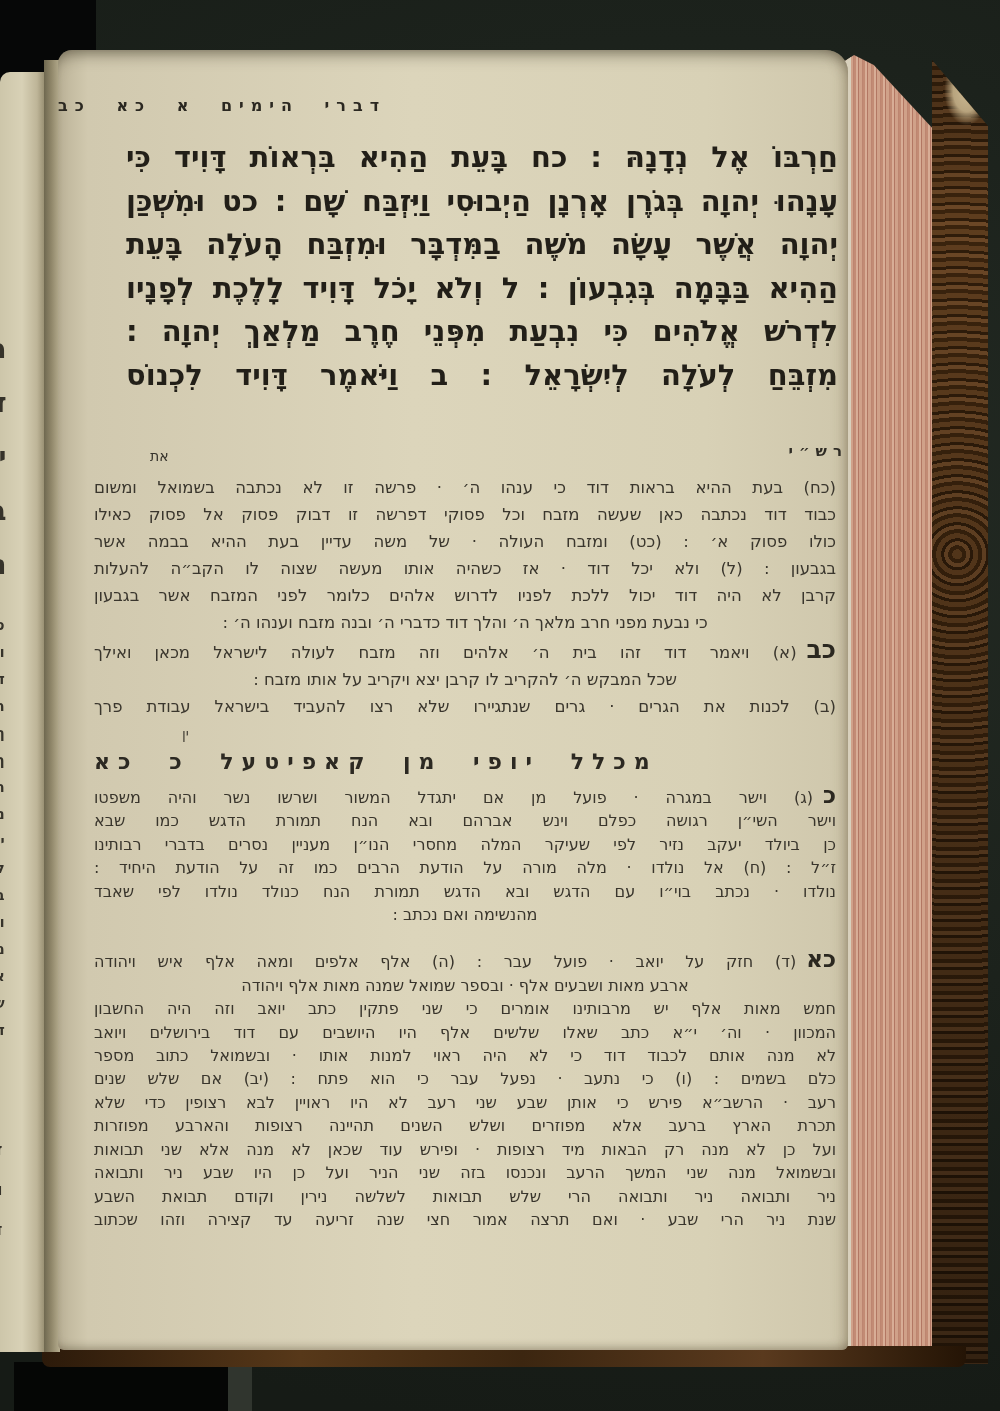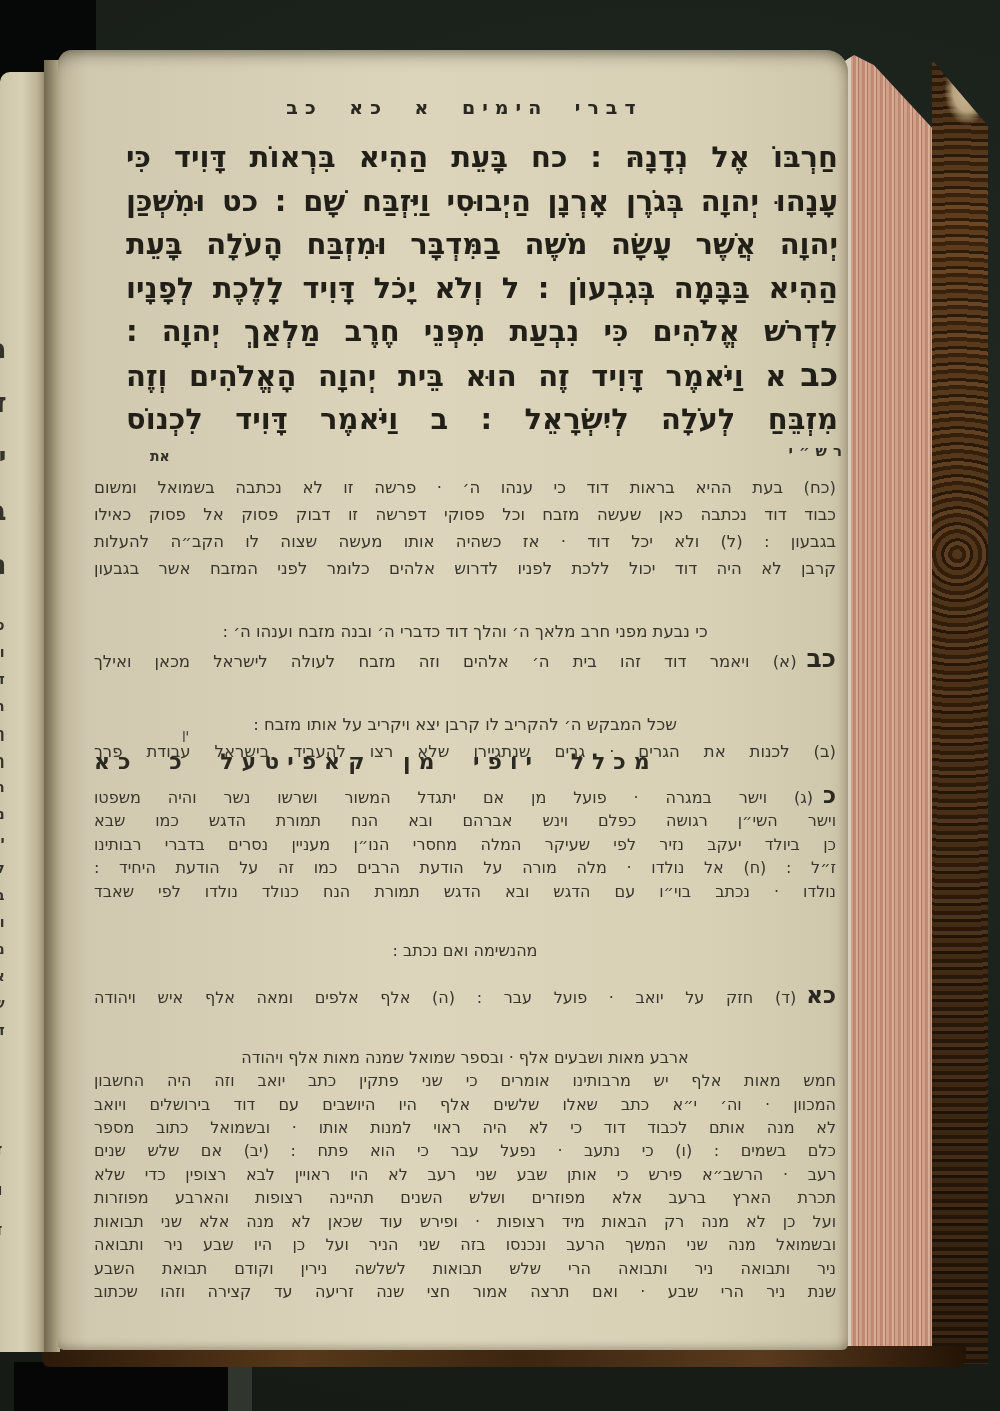--- a/index.html
+++ b/index.html
@@ -36,39 +36,39 @@
   .worn{position:absolute;left:0px;top:0px;width:56px;height:96px;
     background:radial-gradient(ellipse 30px 46px at 62% 34%, #ccb993 0%, #b8a47e 45%, rgba(200,180,140,0) 75%);}
   .bottom-board{position:absolute;left:42px;top:1346px;width:924px;height:21px;border-radius:0 0 8px 8px;
     background:linear-gradient(90deg,#2c1a0a 0%,#573819 28%,#3c2610 52%,#5a3a1e 78%,#241405 100%);}
 
   
   .page{position:absolute;left:58px;top:50px;width:790px;height:1300px;
     background:linear-gradient(90deg,#bcb398 0px,#d1c9af 30px,#dcd5bb 45%,#d8d1b6 82%,#cfc7ac 100%);
     border-radius:14px 22px 6px 6px;
     box-shadow:inset 0 12px 16px -9px rgba(40,35,20,.55), inset -10px 0 14px -7px rgba(95,75,45,.35), inset 0 -8px 10px -6px rgba(60,50,30,.35);}
-  .running-head{position:absolute;top:46px;left:0;right:26%;text-align:right;direction:rtl;
-    font-size:19px;font-weight:bold;letter-spacing:7px;word-spacing:13px;color:#2b2821;}
+  .running-head{position:absolute;top:46px;left:0;right:26%;text-align:left;direction:rtl;
+    font-size:16px;font-weight:bold;letter-spacing:7px;word-spacing:13px;color:#2b2821;}
 
   .bible{position:absolute;top:86px;left:36px;right:10px;direction:rtl;text-align:justify;
     font-size:29px;line-height:43.5px;font-weight:bold;color:#221f18;margin-left:32px;}
   .b-line{text-align-last:justify;}
   .chap-b{font-size:32px;margin-left:14px;}
 
   .rashi-title{position:absolute;top:392px;left:0;right:0;text-align:right;direction:rtl;
     font-size:15px;font-weight:bold;letter-spacing:6px;color:#2f2c25;}
-  .side-word{position:absolute;top:398px;left:92px;direction:rtl;font-size:14px;font-weight:bold;color:#35322b;}
+  .side-word{position:absolute;top:398px;left:92px;direction:rtl;font-size:14px;font-weight:normal;color:#35322b;}
 
   .rashi{position:absolute;top:424px;left:36px;right:12px;direction:rtl;text-align:justify;
     font-size:16.5px;line-height:27px;color:#3a362d;}
   .rashi .line{text-align-last:justify;}
   .michlal{position:absolute;top:734px;left:36px;right:12px;direction:rtl;text-align:justify;
     font-size:16px;line-height:23.4px;color:#39352c;}
   .michlal .line{text-align-last:justify;}
-  .line.c{text-align:center;text-align-last:center;margin-top:36px;}
+  .line.c{text-align:center;text-align-last:center;}
   .line.sp{margin-top:22px;}
   .chap{font-size:25px;font-weight:bold;margin-left:10px;color:#2b2820;}
   .michlal .chap{font-size:23px;}
 
   .michlal-head{position:absolute;top:699px;left:36px;right:12px;text-align:left;direction:rtl;
     font-size:22px;font-weight:bold;letter-spacing:8px;word-spacing:15px;color:#2c2922;}
   .sig-mark{position:absolute;top:676px;left:124px;direction:rtl;font-size:14px;color:#4a463c;}
 </style>
 </head>
 <body>
@@ -114,30 +114,30 @@
 
   <div class="page">
     <div class="running-head">דברי הימים א כא כב</div>
 
     <div class="bible">
       <div class="b-line"><span>חַרְבּוֹ אֶל נְדָנָהּ : כח בָּעֵת הַהִיא בִּרְאוֹת דָּוִיד כִּי</span></div>
       <div class="b-line"><span>עָנָהוּ יְהוָה בְּגֹרֶן אָרְנָן הַיְבוּסִי וַיִּזְבַּח שָׁם : כט וּמִשְׁכַּן</span></div>
       <div class="b-line"><span>יְהוָה אֲשֶׁר עָשָׂה מֹשֶׁה בַמִּדְבָּר וּמִזְבַּח הָעֹלָה בָּעֵת</span></div>
       <div class="b-line"><span>הַהִיא בַּבָּמָה בְּגִבְעוֹן : ל וְלֹא יָכֹל דָּוִיד לָלֶכֶת לְפָנָיו</span></div>
       <div class="b-line"><span>לִדְרֹשׁ אֱלֹהִים כִּי נִבְעַת מִפְּנֵי חֶרֶב מַלְאַךְ יְהוָה :</span></div>
-      <div class="b-line"><span class="chap-b">כב</span><span>א וַיֹּאמֶר דָּוִיד זֶה הוּא בֵּית יְהוָה הָאֱלֹהִים וְזֶה</span></div>
       <div class="b-line"><span>מִזְבֵּחַ לְעֹלָה לְיִשְׂרָאֵל : ב וַיֹּאמֶר דָּוִיד לִכְנוֹס</span></div>
     </div>
 
     <div class="rashi-title">רש״י</div>
     <div class="side-word">את</div>
 
     <div class="rashi">
       <div class="line">(כח) בעת ההיא בראות דוד כי ענהו ה׳ · פרשה זו לא נכתבה בשמואל ומשום</div>
       <div class="line">כבוד דוד נכתבה כאן שעשה מזבח וכל פסוקי דפרשה זו דבוק פסוק אל פסוק כאילו</div>
+      <div class="line">כולו פסוק א׳ : (כט) ומזבח העולה · של משה עדיין בעת ההיא בבמה אשר</div>
       <div class="line">בגבעון : (ל) ולא יכל דוד · אז כשהיה אותו מעשה שצוה לו הקב״ה להעלות</div>
       <div class="line">קרבן לא היה דוד יכול ללכת לפניו לדרוש אלהים כלומר לפני המזבח אשר בגבעון</div>
       <div class="line c">כי נבעת מפני חרב מלאך ה׳ והלך דוד כדברי ה׳ ובנה מזבח וענהו ה׳ :</div>
       <div class="line"><span class="chap">כב</span><span>(א) ויאמר דוד זהו בית ה׳ אלהים וזה מזבח לעולה לישראל מכאן ואילך</span></div>
       <div class="line c">שכל המבקש ה׳ להקריב לו קרבן יצא ויקריב על אותו מזבח :</div>
       <div class="line">(ב) לכנות את הגרים · גרים שנתגיירו שלא רצו להעביד בישראל עבודת פרך</div>
     </div>
 
     <div class="sig-mark">ין</div>
     <div class="michlal-head">מכלל יופי מן קאפיטעל כ כא</div>

